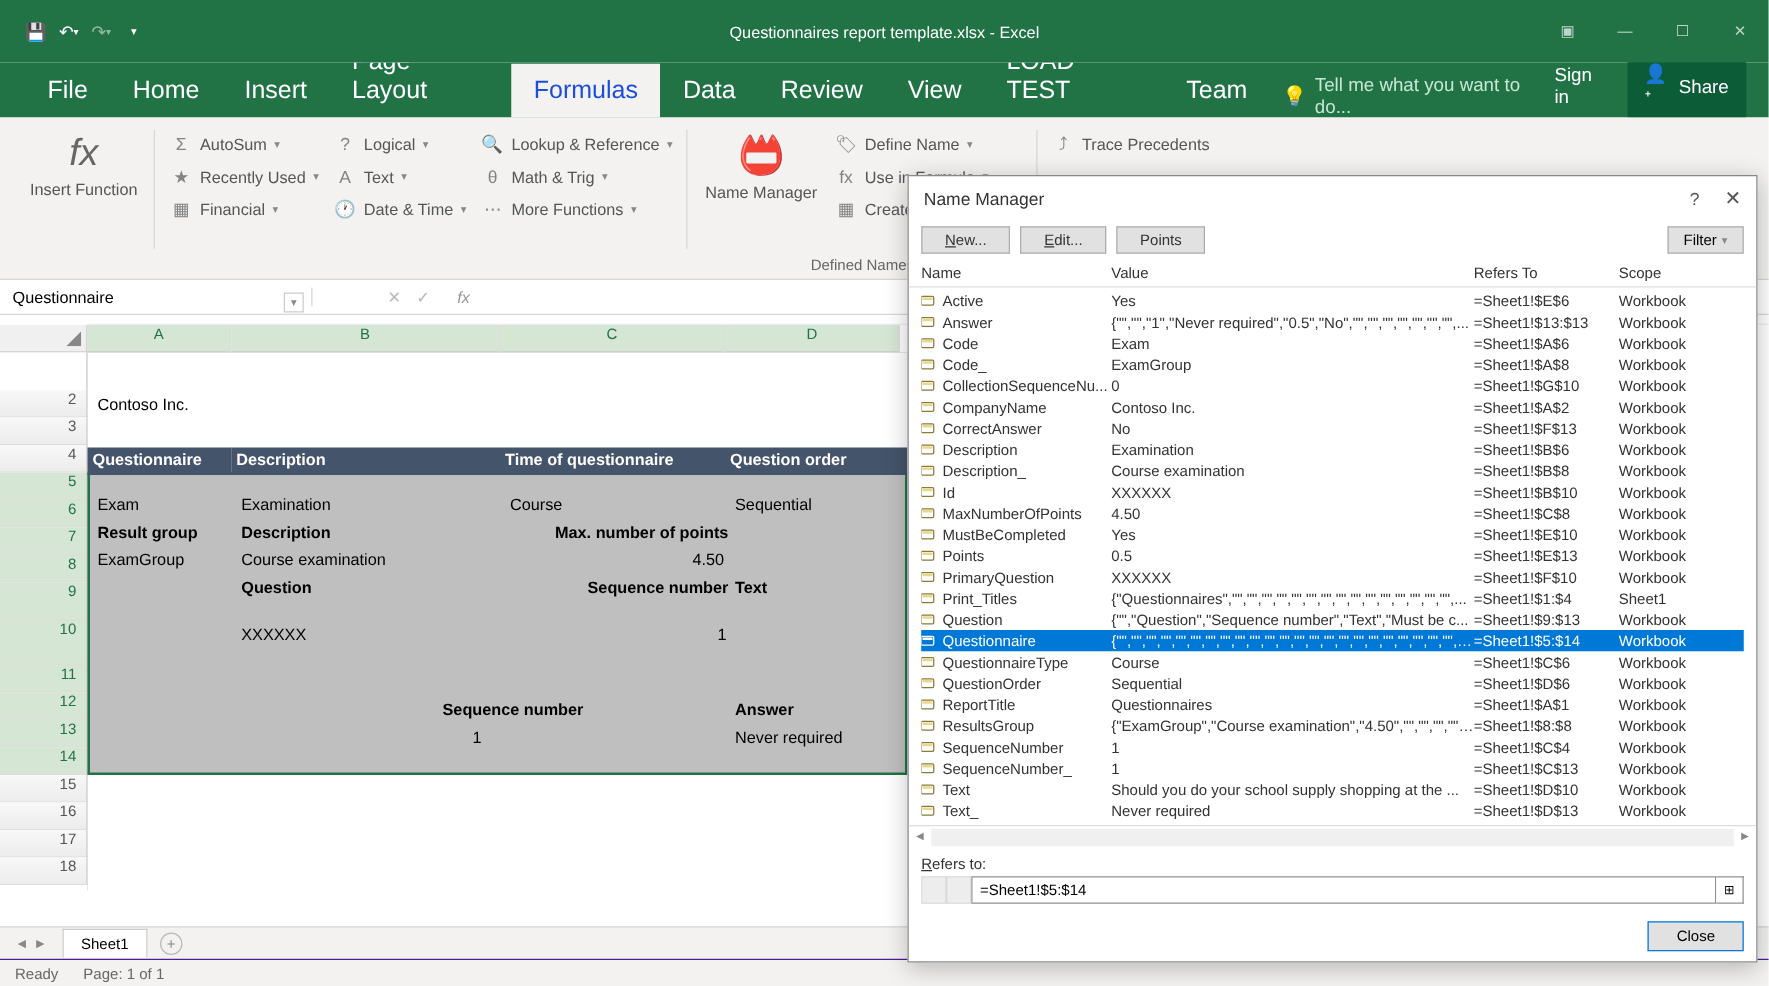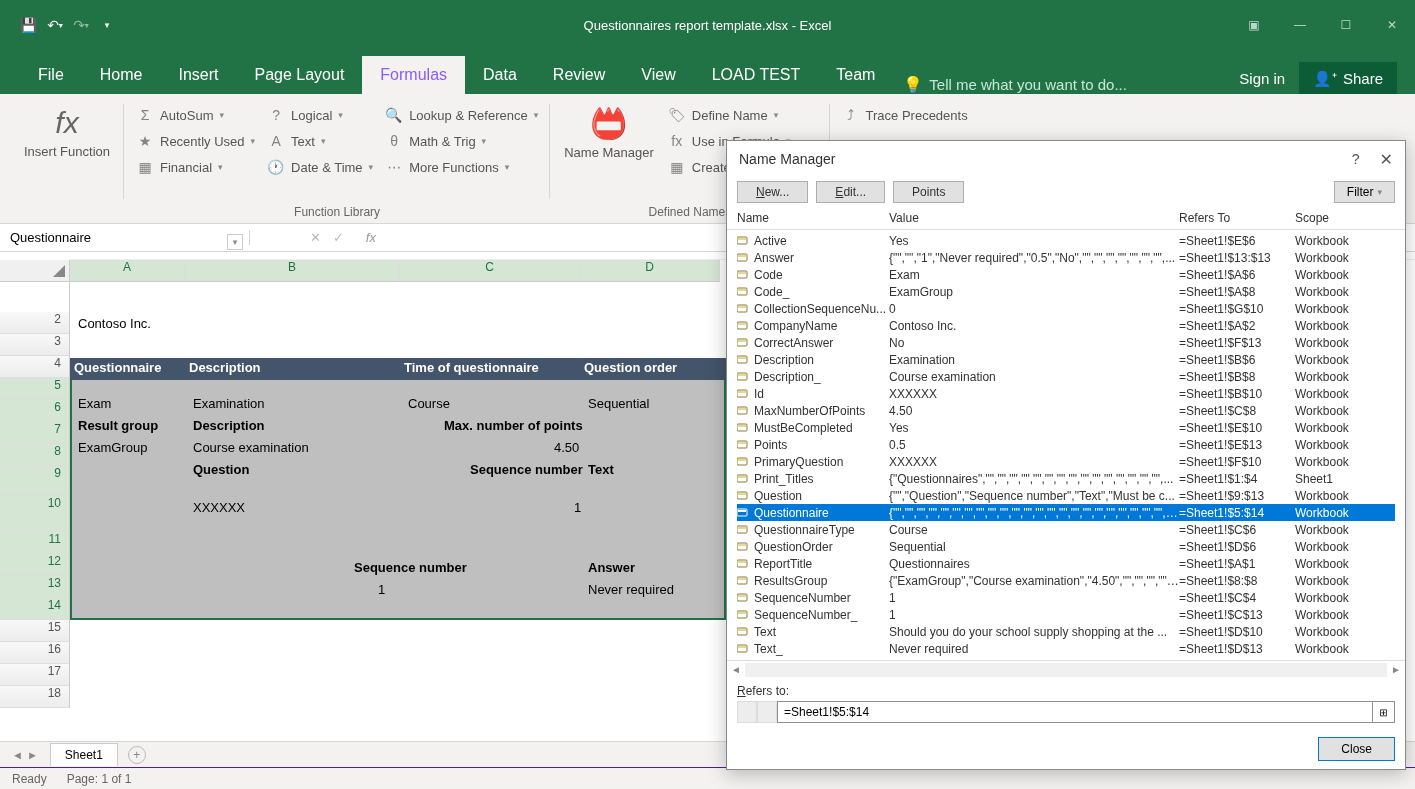--- a/index.html
+++ b/index.html
@@ -6,22 +6,22 @@
 body { width: 1415px; height: 789px; overflow: hidden; background: #fff; position: relative; }
 
 .titlebar { height: 50px; background: #217346; display: flex; align-items: center; color: #fff; font-size: 12px; position: relative; }
 .qat { display: flex; align-items: center; gap: 8px; padding-left: 20px; }
 .qat-icon { width: 18px; height: 18px; display: flex; align-items: center; justify-content: center; color: #fff; font-size: 14px; }
 .titlebar-title { position: absolute; left: 50%; transform: translateX(-50%); font-size: 13px; color: #fff; }
 .winbtns { margin-left: auto; display: flex; opacity: 0.7; }
 .winbtn { width: 46px; height: 30px; display: flex; align-items: center; justify-content: center; color: #fff; font-size: 12px; }
 
 .tabbar { height: 44px; background: #217346; display: flex; align-items: flex-end; color: #fff; padding-left: 20px; gap: 0; }
-.tab { padding: 10px 18px; font-size: 16px; color: #fff; cursor: pointer; }
-.tab.active { background: #f3f2f1; color: #8b5cf6; }
+.tab { padding: 10px 18px; font-size: 20px; color: #fff; cursor: pointer; }
+.tab.active { background: #f3f2f1; color: #1d4ed8; }
 .tab.file { padding: 10px 18px; }
 .tellme { display: flex; align-items: center; gap: 6px; margin-left: 10px; color: #c7e7d5; font-size: 15px; }
 .tellme-bulb { font-size: 16px; }
 .right-tools { margin-left: auto; display: flex; align-items: center; gap: 14px; padding-right: 18px; }
 .signin { font-size: 15px; color: #fff; }
 .share-btn { background: #0b5c37; padding: 6px 14px; display: flex; align-items: center; gap: 6px; font-size: 15px; }
 
 .ribbon { height: 130px; background: #f3f2f1; border-bottom: 1px solid #d6d6d6; display: flex; padding: 4px 10px 0 10px; position: relative; }
 .ribbon-group { display: flex; flex-direction: column; justify-content: flex-start; padding: 4px 8px; position: relative; }
 .ribbon-group:not(:last-child)::after { content: ""; position: absolute; right: 0; top: 6px; bottom: 24px; width: 1px; background: #d6d6d6; }
@@ -185,21 +185,20 @@
           <span class="small-icon">θ</span>
           <span>Math &amp; Trig</span>
           <span class="dd-arrow">▾</span>
         </div>
       <div class="small-btn">
           <span class="small-icon">⋯</span>
           <span>More Functions</span>
           <span class="dd-arrow">▾</span>
         </div>
     </div>
-    <div class="ribbon-label">Function Library</div>
   </div>
   <div class="ribbon-group" style="flex-direction:row; gap:4px;">
     <div class="big-btn">
       <span class="big-btn-icon">📛</span>
       <span style="text-align:center; line-height:1.2;">Name Manager</span>
     </div>
     <div class="col-stack">
       <div class="small-btn">
           <span class="small-icon">🏷</span>
           <span>Define Name</span>

